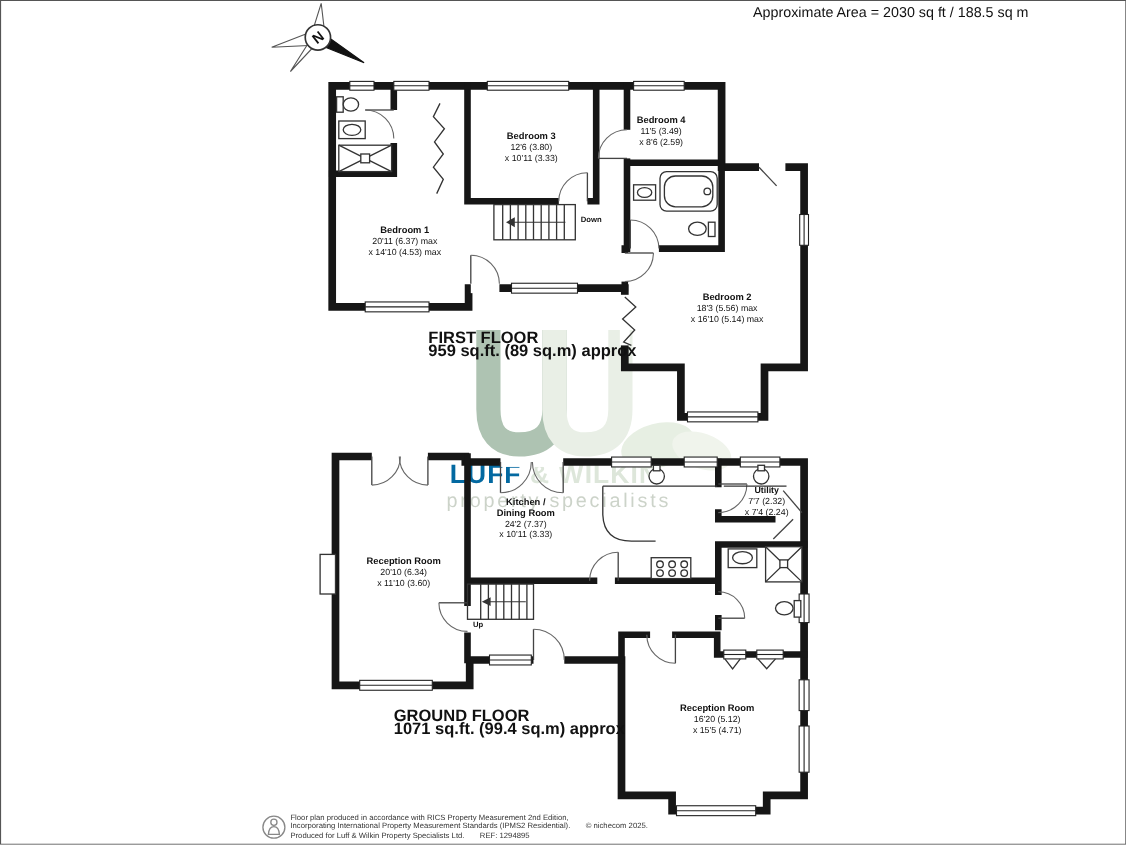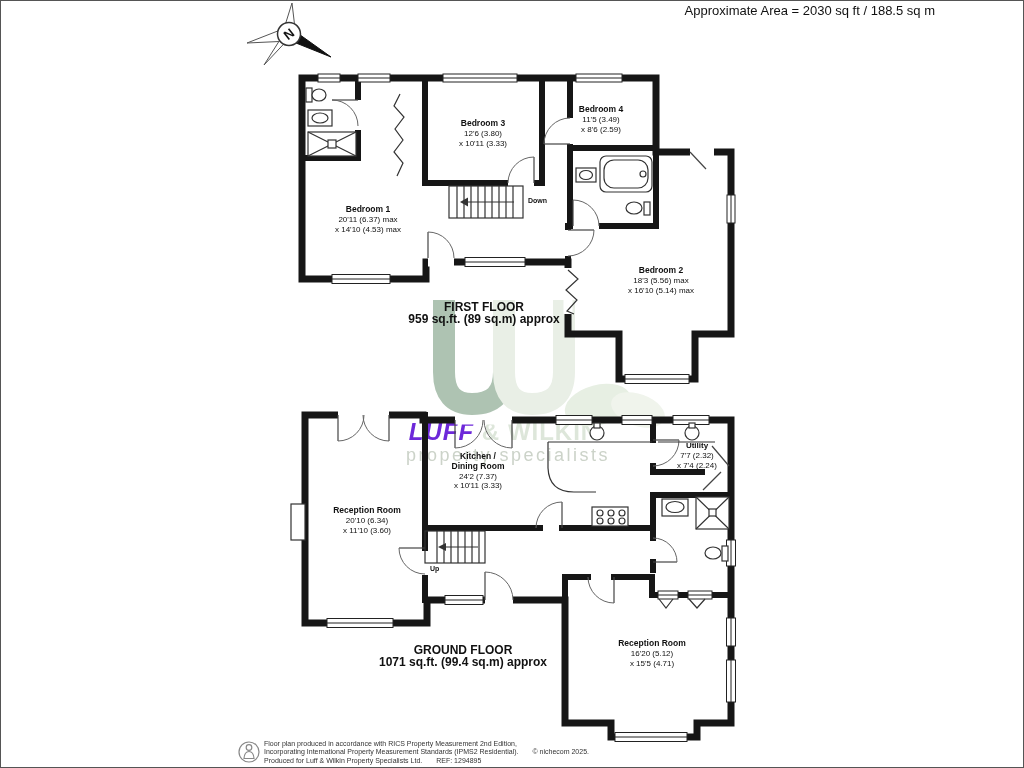--- a/index.html
+++ b/index.html
@@ -6,42 +6,42 @@
   #page{position:relative;width:1024px;height:768px;background:#fff;overflow:hidden;
         font-family:"Liberation Sans",sans-serif;box-shadow:inset 0 0 0 1px #555;}
   
   #header{position:absolute;top:2px;right:89px;text-align:right;color:#111;}
   #header .title{font-size:20px;font-weight:bold;line-height:26px;letter-spacing:0.2px;}
   #header .subtitle{font-size:13px;line-height:17px;}
   #header .note{font-size:8.5px;line-height:12px;color:#222;}
   
   .wm-word{position:absolute;left:504px;top:418px;transform:translateX(-50%);white-space:nowrap;
            font-weight:bold;font-size:24px;letter-spacing:1px;z-index:1;}
-  .wm-word .b{color:#6d28d9;font-style:italic;}
+  .wm-word .b{color:#0369a1;}
   .wm-word .l{color:#dde6da;}
   .wm-tag{position:absolute;left:508px;top:445px;transform:translateX(-50%);white-space:nowrap;
           font-size:18px;letter-spacing:2.5px;color:#ccd3c9;z-index:1;}
   
   #plan{position:absolute;left:0;top:0;z-index:2;}
   .wall7{fill:none;stroke:#161616;stroke-width:7;stroke-linejoin:miter;}
   .wall6{fill:none;stroke:#161616;stroke-width:6;stroke-linecap:square;}
   .gap{fill:#fff;stroke:none;}
   .win{fill:#fff;stroke:#222;stroke-width:1;}
   .winline{stroke:#222;stroke-width:1;}
   .thin{fill:none;stroke:#333;stroke-width:1.2;}
   .arc{fill:none;stroke:#666;stroke-width:1;}
   .leaf{stroke:#444;stroke-width:1.2;}
   .fix{fill:#fff;stroke:#333;stroke-width:1.2;}
   .zz{fill:none;stroke:#333;stroke-width:1.2;}
   
   .room-label{position:absolute;transform:translateX(-50%);text-align:center;color:#111;
               font-size:8px;line-height:9.8px;white-space:nowrap;z-index:3;}
   .room-label .rname{font-size:8.5px;font-weight:bold;}
-  .floor-label{position:absolute;transform:translateX(-50%);text-align:center;color:#111;
-               font-size:12px;font-weight:bold;line-height:11.5px;white-space:nowrap;z-index:3;}
+  .floor-label{position:absolute;transform:translateX(-50%);text-align:left;color:#111;
+               font-size:15px;font-weight:bold;line-height:11.5px;white-space:nowrap;z-index:3;}
   .stair-label{position:absolute;font-size:7px;font-weight:bold;color:#111;z-index:3;}
   
   #footer{position:absolute;left:264px;top:740px;font-size:7px;line-height:8.4px;color:#333;z-index:3;}
   #footer .sp{margin-left:14px;}
 </style>
 </head>
 <body>
 
 <div id="page">
 

